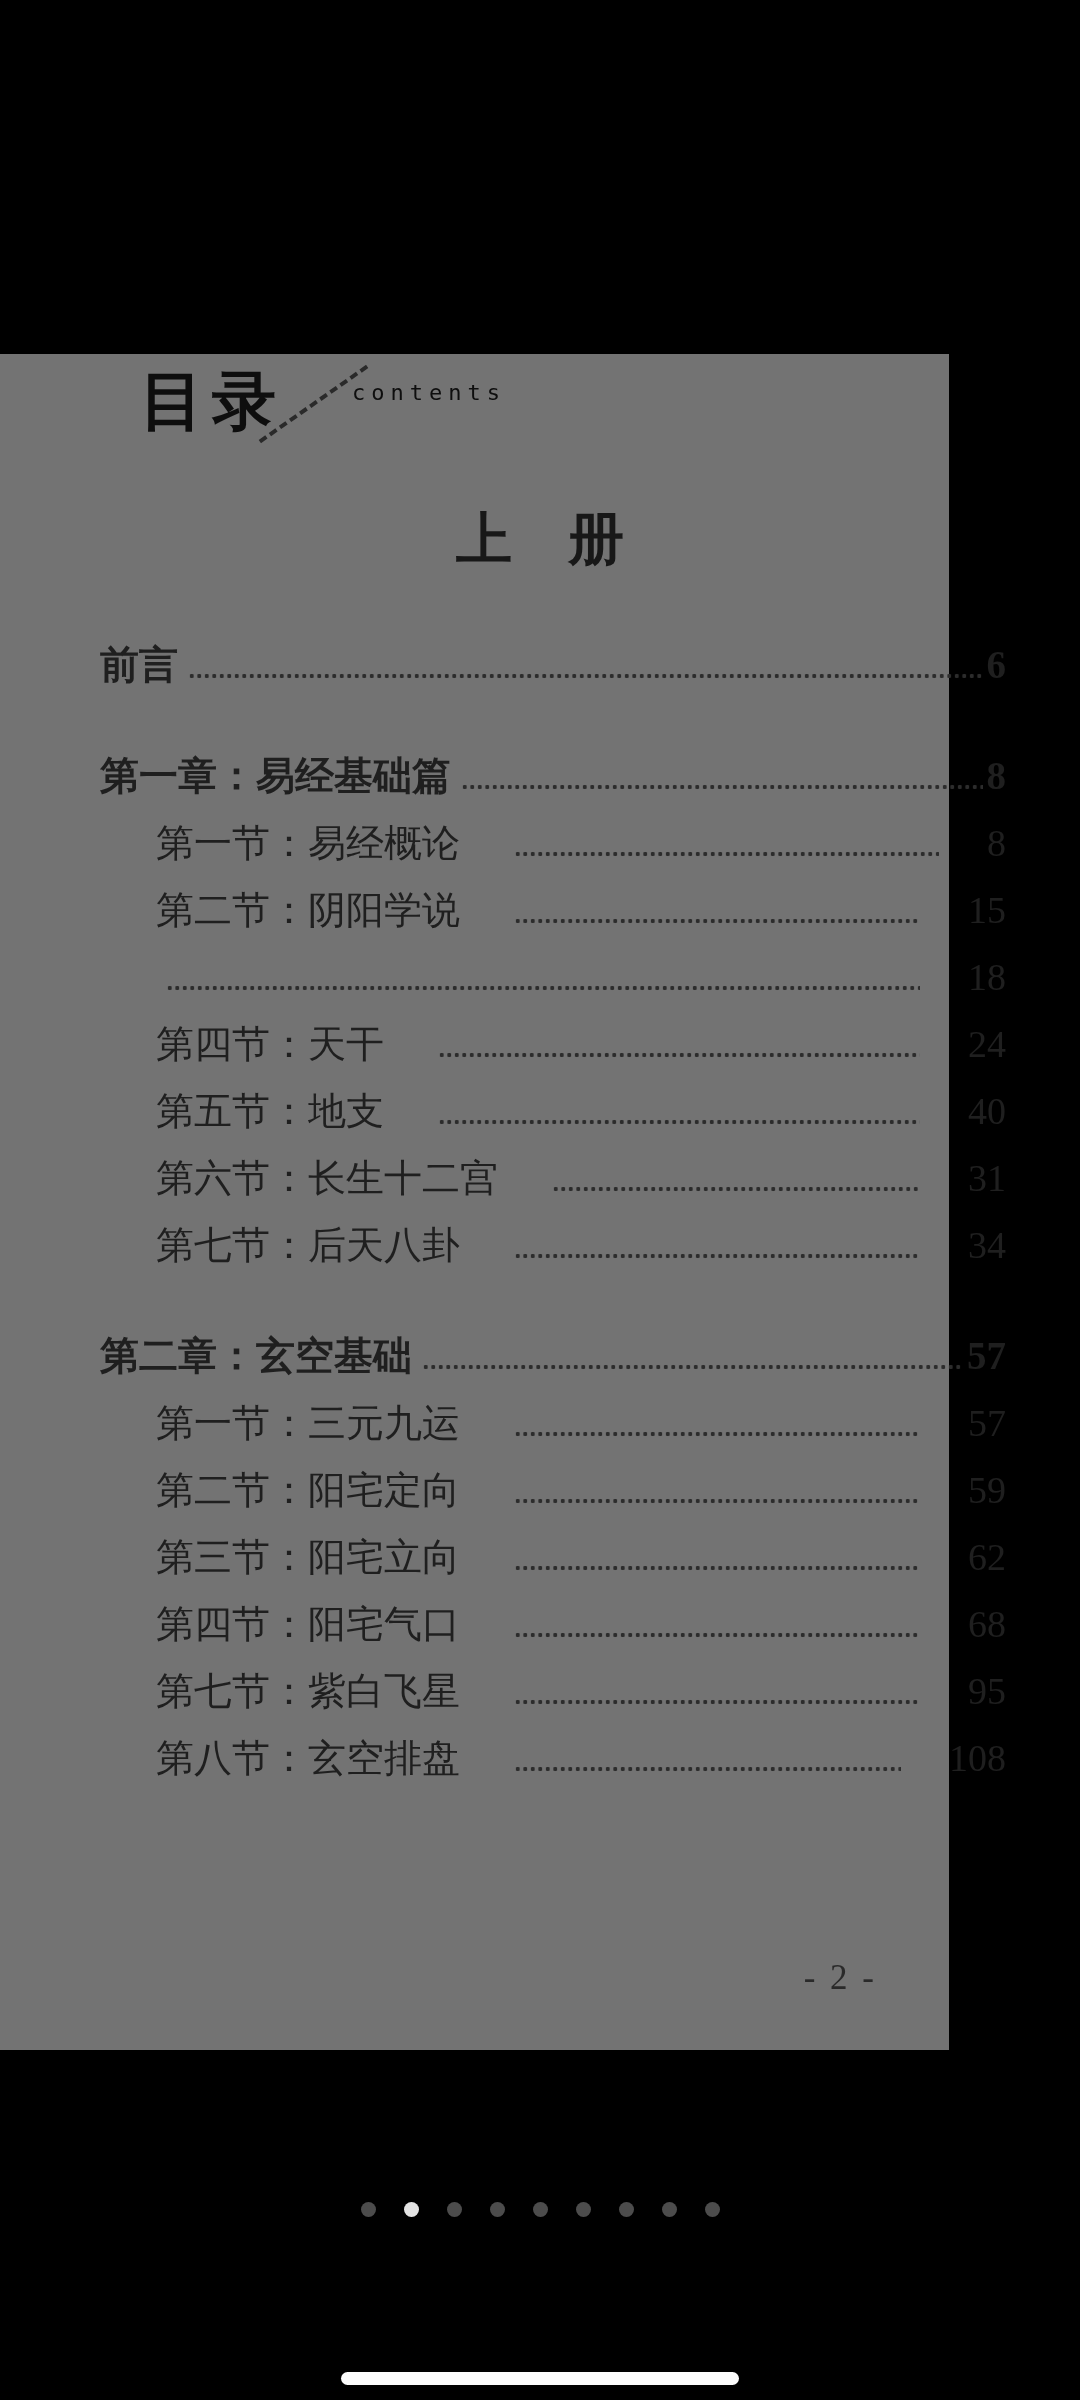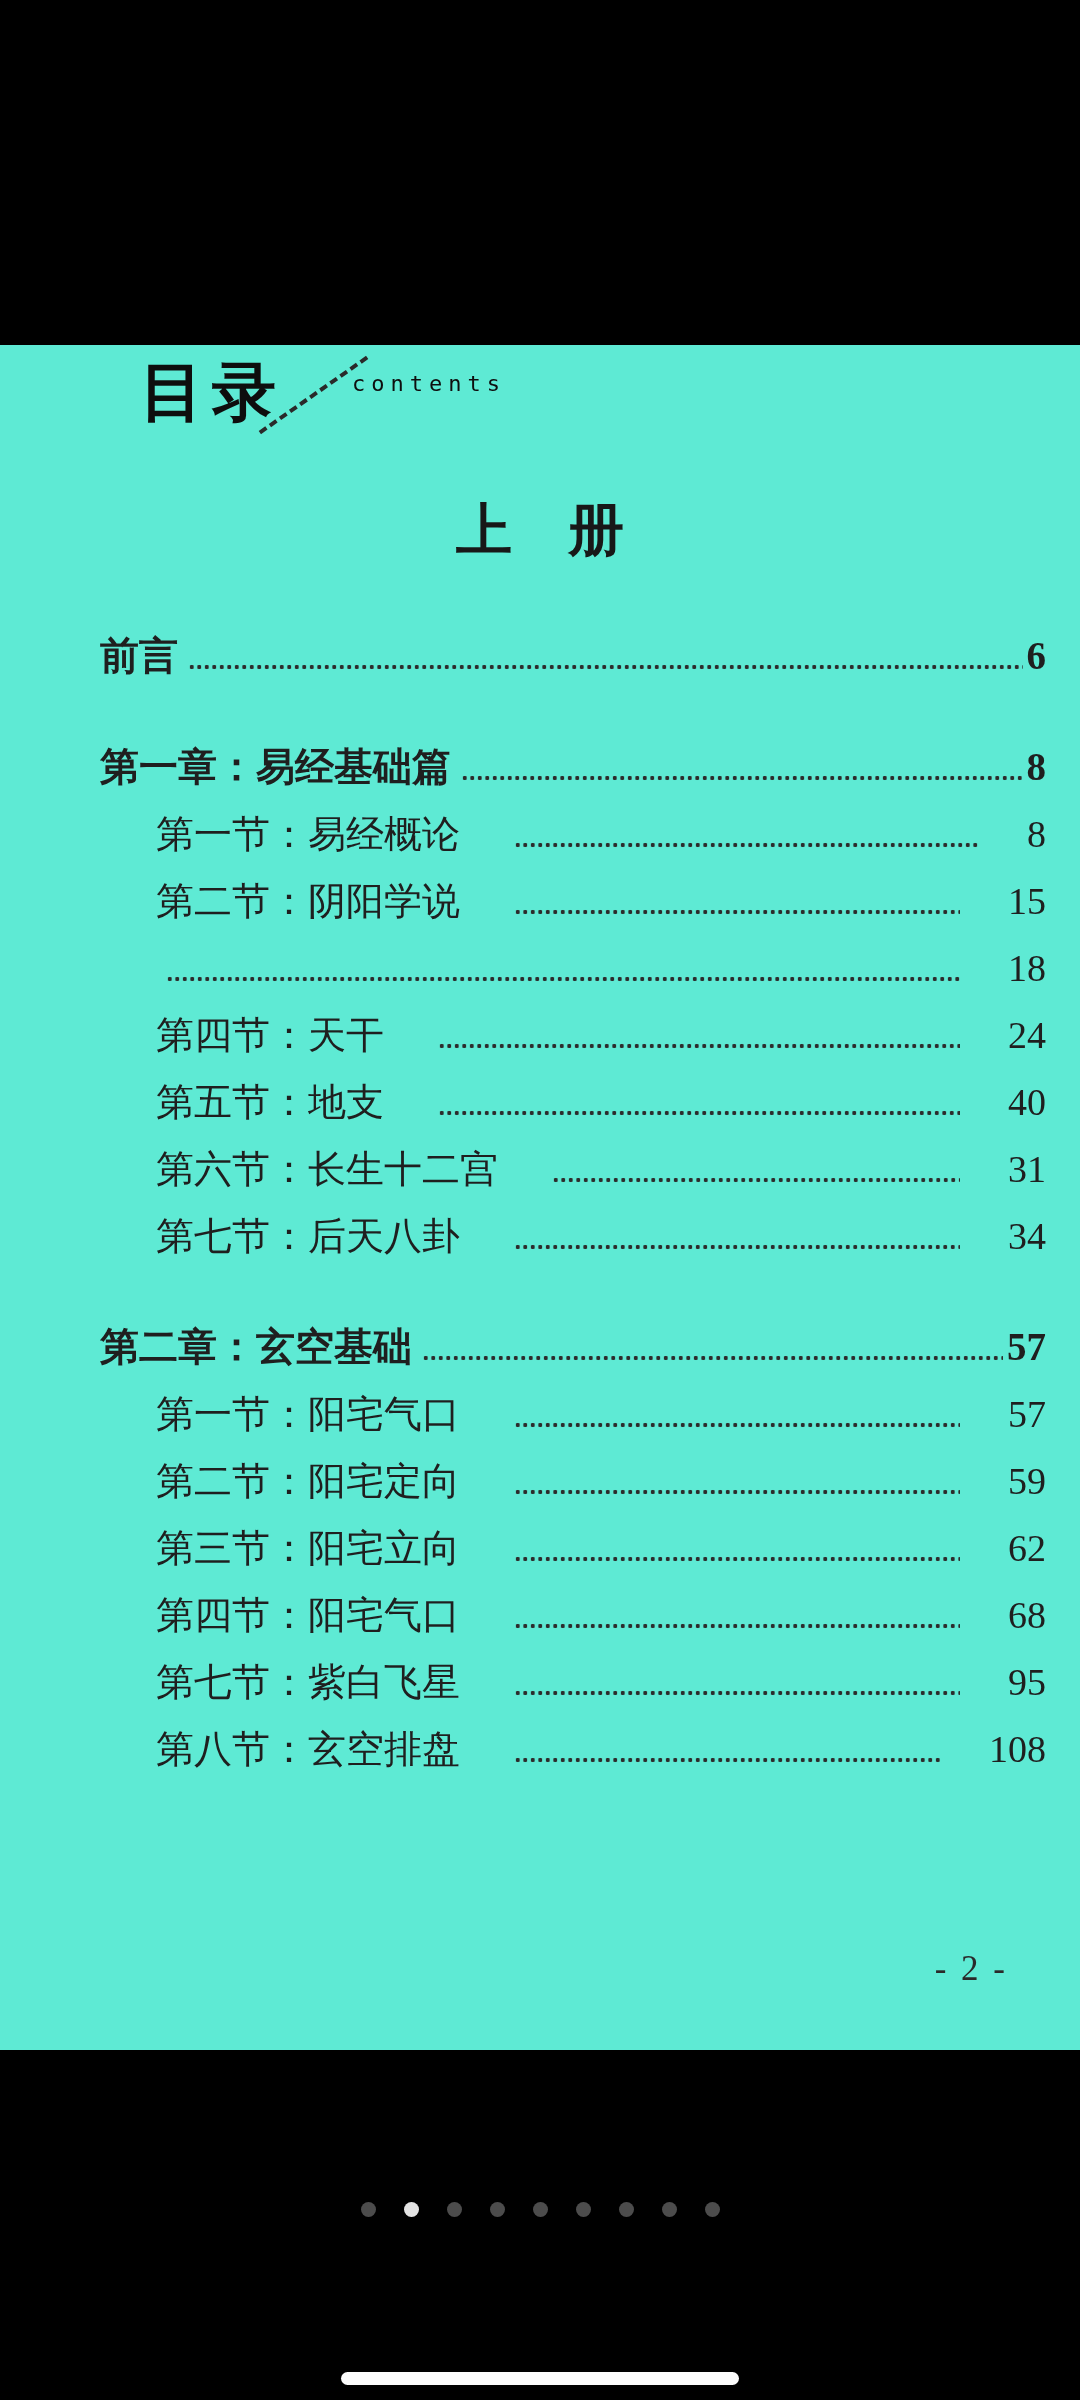--- a/index.html
+++ b/index.html
@@ -4,22 +4,22 @@
 <style>
   * { margin:0; padding:0; box-sizing:border-box; }
   html,body { width:1080px; height:2400px; background:#000; }
   .screen {
     position:relative; width:1080px; height:2400px; background:#000; overflow:hidden;
     font-family:"Liberation Serif","DejaVu Serif",serif; color:#1f1f1f;
   }
   .top-bar { position:absolute; top:0; left:0; width:1080px; height:345px; background:#000; }
 
   .page {
-    position:absolute; top:345px; left:0; width:1080px; height:1705px;
-    background:#5eead4;
+    position:absolute; top:354px; left:0; width:949px; height:1705px;
+    background:#737373;
   }
 
   
   .logo { position:absolute; top:0; left:0; width:1080px; height:120px; }
   .logo-cjk {
     position:absolute; left:140px; top:4px;
     font-family:"DejaVu Sans","Liberation Sans",sans-serif;
     font-weight:900; font-size:64px; letter-spacing:8px; color:#0e0e0e;
   }
   .logo-slash {
@@ -32,21 +32,21 @@
     font-weight:400; font-size:22px; letter-spacing:6px; color:#0e0e0e;
   }
 
   
   .volume-title {
     position:absolute; top:148px; left:0; width:1080px;
     text-align:center; font-size:56px; font-weight:700; color:#181818;
   }
 
   
-  .toc { position:absolute; top:277px; left:0; width:1080px; padding-right:34px; }
+  .toc { position:absolute; top:277px; left:0; width:1080px; padding-right:74px; }
   .toc-row {
     display:flex; align-items:center; height:67px;
     padding-left:100px; font-size:39px; line-height:1;
   }
   .toc-row.section { padding-left:156px; font-size:38px;gap:44px; }
   .toc-row.bold { font-weight:700; }
   .toc-row.gap { margin-top:44px; }
   .toc-label { white-space:nowrap; }
   .leader {
     flex:1; align-self:stretch; margin:0 4px 0 10px;
@@ -135,21 +135,21 @@
     <span class="toc-label">第七节：后天八卦</span>
     <span class="leader"></span>
     <span class="toc-page">34</span>
   </div>
         <div class="toc-row bold gap">
     <span class="toc-label">第二章：玄空基础</span>
     <span class="leader"></span>
     <span class="toc-page">57</span>
   </div>
         <div class="toc-row section">
-    <span class="toc-label">第一节：阳宅气口</span>
+    <span class="toc-label">第一节：三元九运</span>
     <span class="leader"></span>
     <span class="toc-page">57</span>
   </div>
         <div class="toc-row section">
     <span class="toc-label">第二节：阳宅定向</span>
     <span class="leader"></span>
     <span class="toc-page">59</span>
   </div>
         <div class="toc-row section">
     <span class="toc-label">第三节：阳宅立向</span>

